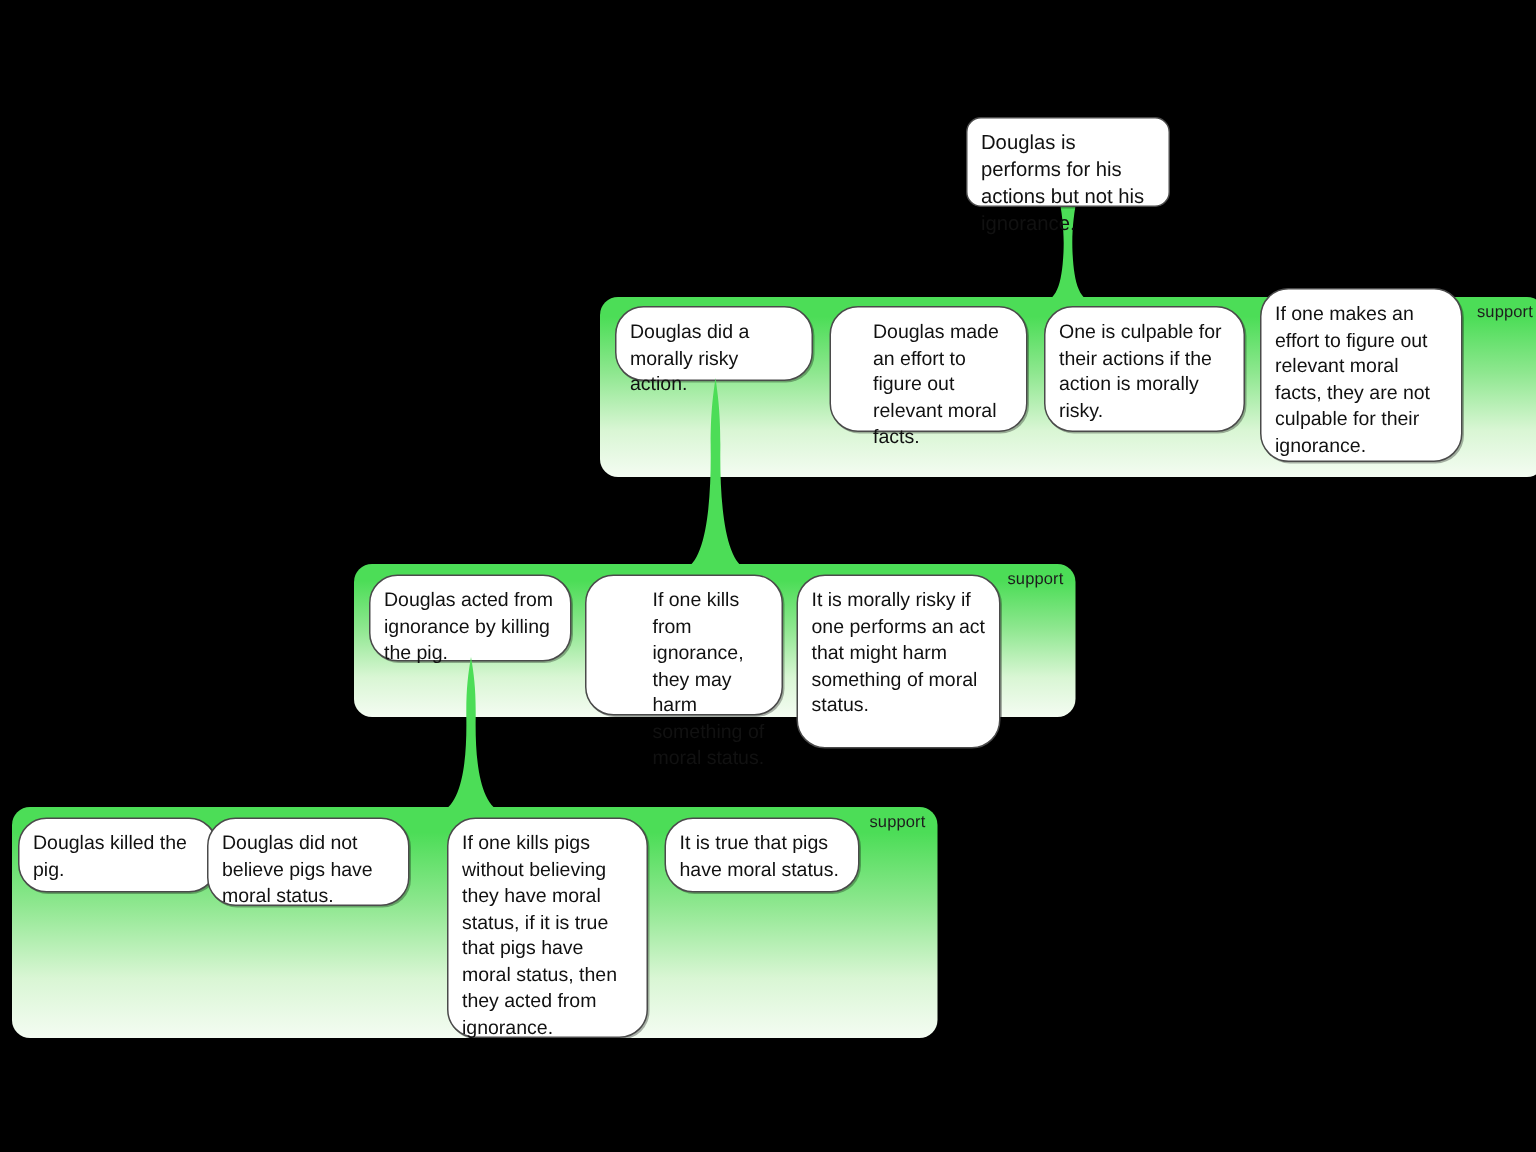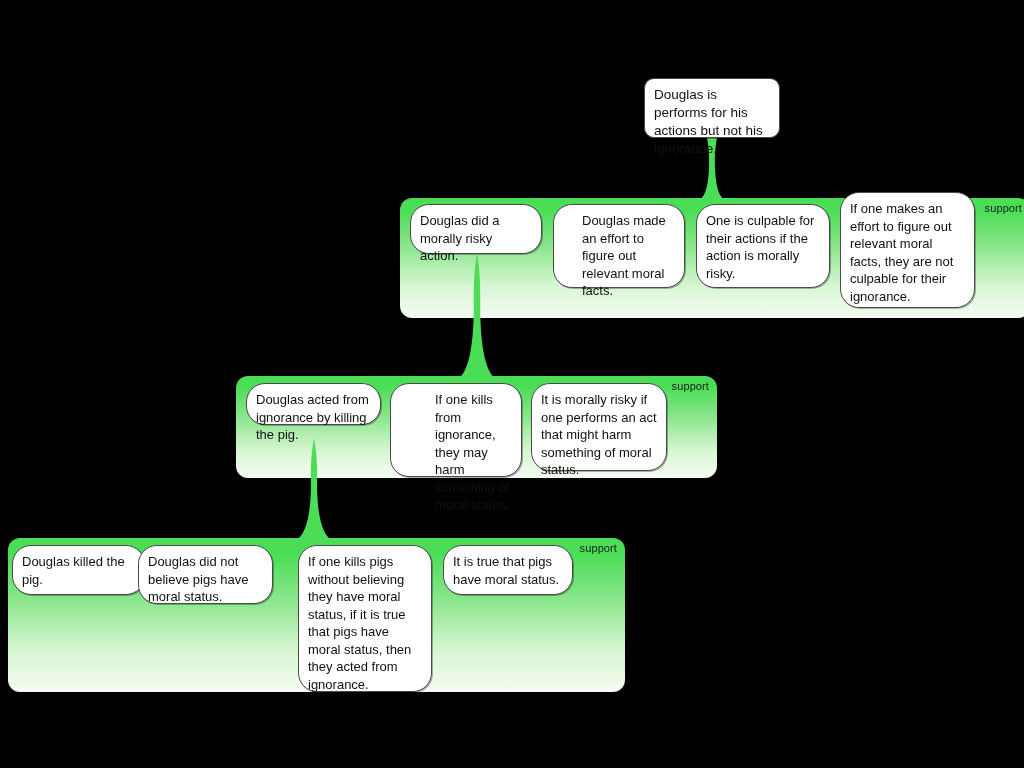--- a/index.html
+++ b/index.html
@@ -93,25 +93,25 @@
   <div class="connector" style="left:455px; top:252px; width:44px; height:128px;">
     <svg width="44" height="128" viewBox="0 0 44 128">
       <path d="M22,0 L22,0 C20,14 18.5,26 18.8,50 C19,82 16,124 0,128 L44,128 C28,124 25,82 25.2,50 C25.5,26 24,14 22,0 Z" fill="#4cdd57"></path>
     </svg>
   </div>
 
   <div class="panel" style="left:236px; top:376px; width:481px; height:102px;">
     <span class="panel-label">support</span>
   </div>
 
-  <div class="card" style="left:246px; top:383px; width:135px; height:42px;">Douglas acted from ignorance by killing the pig.</div>
+  <div class="card" style="left:246px; top:383px; width:135px; height:58px;">Douglas acted from ignorance by killing the pig.</div>
 
   <div class="card" style="left:390px; top:383px; width:132px; height:94px;padding-left:44px;">If one kills from ignorance, they may harm something of moral status.</div>
 
-  <div class="card" style="left:531px; top:383px; width:136px; height:88px;">It is morally risky if one performs an act that might harm something of moral status.</div>
+  <div class="card" style="left:531px; top:383px; width:136px; height:116px;">It is morally risky if one performs an act that might harm something of moral status.</div>
 
   <div class="connector" style="left:292px; top:438px; width:44px; height:104px;">
     <svg width="44" height="104" viewBox="0 0 44 104">
       <path d="M22,0 C20,12 18.6,22 18.9,42 C19.2,70 16,100 0,104 L44,104 C28,100 24.8,70 25.1,42 C25.4,22 24,12 22,0 Z" fill="#4cdd57"></path>
     </svg>
   </div>
 
   <div class="panel" style="left:8px; top:538px; width:617px; height:154px;">
     <span class="panel-label">support</span>
   </div>

